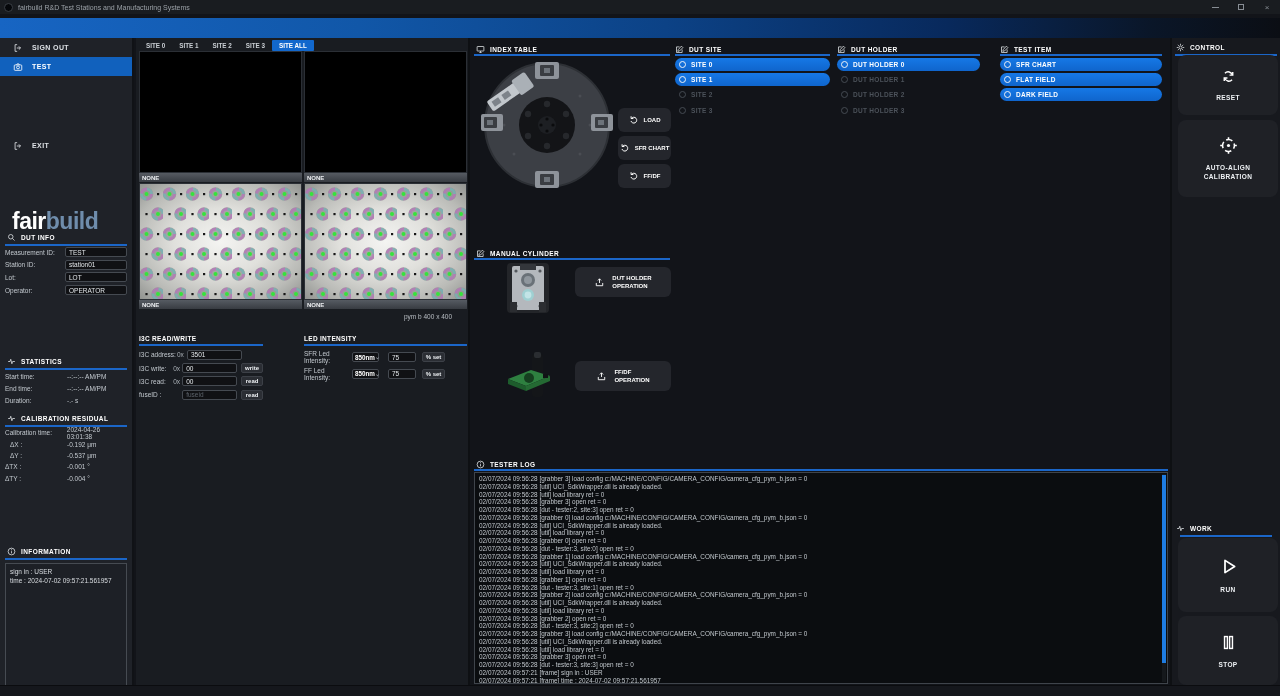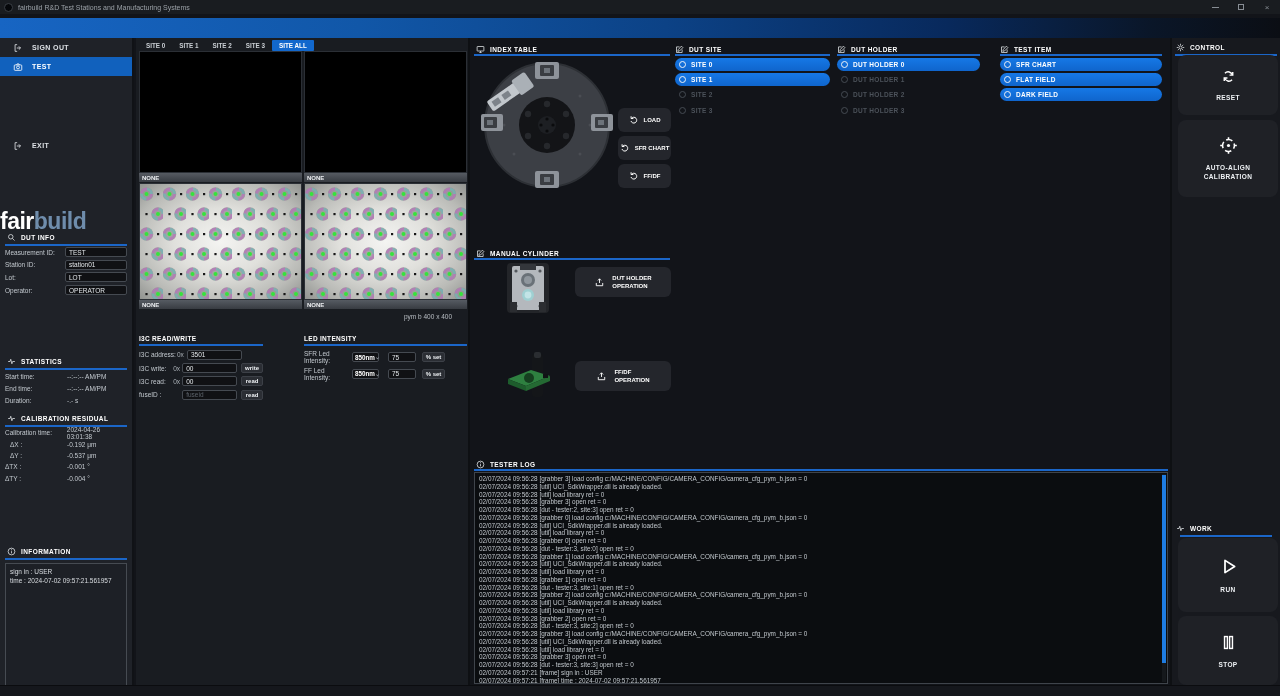--- a/index.html
+++ b/index.html
@@ -19,21 +19,21 @@
     background:linear-gradient(90deg,#1765c3 0%,#1157a8 28%,#0c4286 52%,#08295c 74%,#0a1628 90%,#0b0e14 100%)}
   
   .footer{position:absolute;left:0;right:0;bottom:0;height:11px;background:#15171c;border-top:1px solid #0b0c0f;z-index:4}
   .support-link{position:absolute;left:3px;bottom:2px;font-size:6.5px;color:#c6ccd2;text-decoration:underline;cursor:pointer}
   .version{position:absolute;right:4px;bottom:2px;font-size:6.5px;color:#aeb4ba}
   
   .sidebar{position:absolute;top:38px;left:0;width:134px;bottom:11px;background:#1f2228;border-right:2px solid #101216}
   .nav-row{position:absolute;left:0;right:0;height:19px;display:flex;align-items:center;gap:9px;padding-left:13px;
            font-size:7px;font-weight:bold;letter-spacing:.4px;color:#dde1e5;cursor:pointer}
   .nav-row.active{background:#1161bd;color:#fff}
-  .logo{position:absolute;left:0;font-size:23px;font-weight:bold;letter-spacing:-.5px}
+  .logo{position:absolute;left:12px;font-size:23px;font-weight:bold;letter-spacing:-.5px}
   .logo .l1{color:#fff}.logo .l2{color:#6f8dac}
   .sec{position:absolute;left:0;right:0}
   .sec-head{display:flex;align-items:center;gap:5px;height:10px;padding:0 7px}
   .sec-title{font-size:6.5px;font-weight:bold;color:#fff;letter-spacing:.4px}
   .sec-line{height:2px;background:#1b66c8;margin:2px 5px 0 5px}
   .kv{display:flex;align-items:center;padding:0 5px;height:12.6px;font-size:6.5px;color:#c3c9cf}
   .kv .k{width:60px}
   .kv input{width:62px;height:10px;background:#101114;border:1px solid #454a51;border-radius:2px;color:#e3e7ea;font-size:6.5px;padding:0 3px;font-family:"Liberation Sans",sans-serif}
   .stat-row{display:flex;align-items:center;padding:0 5px;height:12.4px;font-size:6.5px;color:#c3c9cf}
   .stat-row .k{width:62px}

